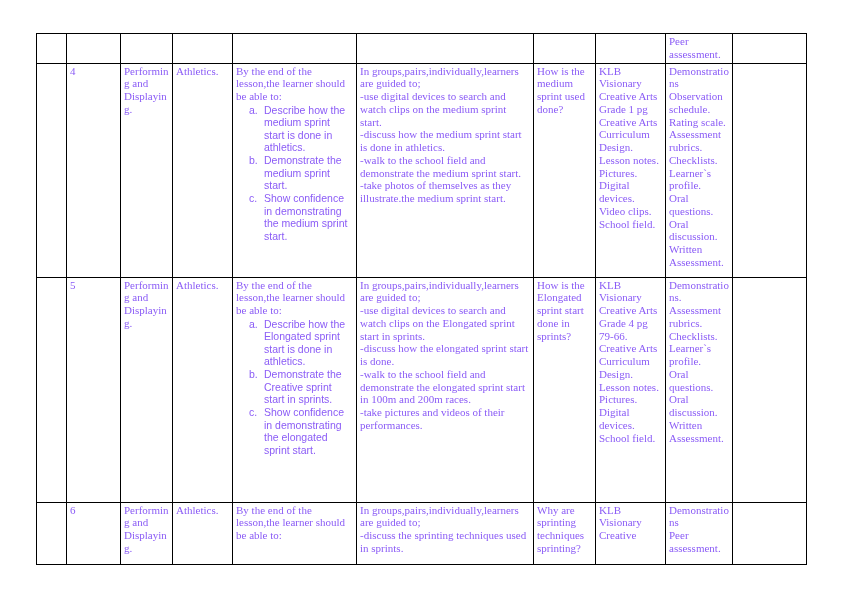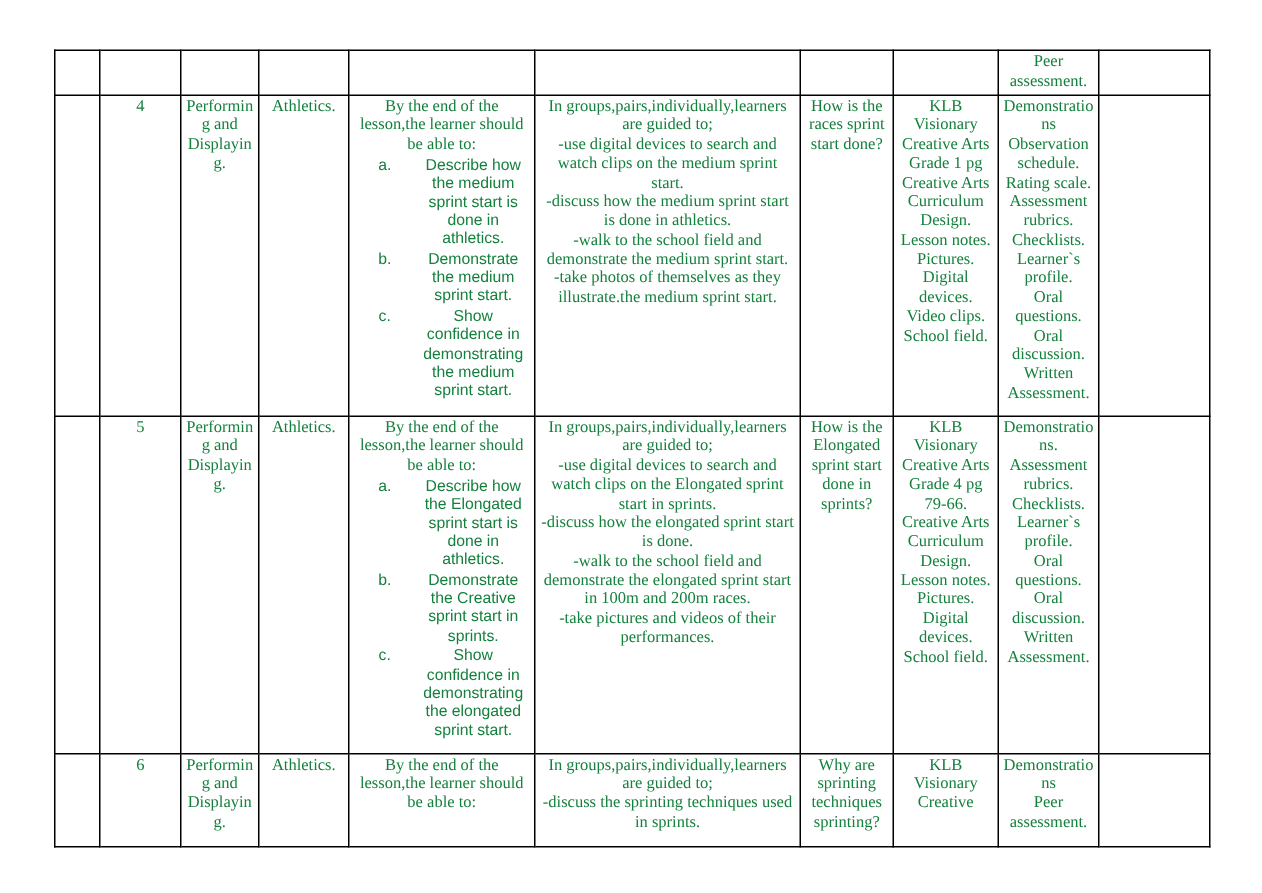--- a/index.html
+++ b/index.html
@@ -2,22 +2,21 @@
 <html><head>
 <meta charset="utf-8">
 <style>
   html,body{margin:0;padding:0;background:#ffffff;}
   .page{
     position:relative;
     width:841px;height:595px;
     background:#ffffff;
     overflow:hidden;
     font-family:"Liberation Serif", serif;
-    color:#15803d;
-    text-align:center;
+    color:#8b5cf6;
   }
   .scheme-table{
     position:absolute;
     left:36px;top:33px;
     border-collapse:collapse;
     table-layout:fixed;
     width:770px;
     font-size:11px;
     line-height:1.16;
   }
@@ -32,21 +31,21 @@
   .pre{white-space:pre-wrap;}
   .oitem{
     display:flex;
     padding-left:13px;
     font-family:"Liberation Sans", sans-serif;
     font-size:10.5px;
     line-height:1.18;
     margin-top:1px;
   }
   .olabel{width:15px;flex-shrink:0;}
-  .otext{flex:1;margin-left:14px;}
+  .otext{flex:1;}
   .row-partial{height:24px;}
   .row-l4{height:214px;}
   .row-l5{height:225px;}
   .row-l6{height:62px;}
 </style>
 </head>
 <body>
 
 <div class="page">
   <table class="scheme-table">
@@ -95,21 +94,21 @@
         <div class="oitem">
           <span class="olabel">c.</span>
           <span class="otext">Show confidence in demonstrating the medium sprint start.</span>
         </div>
       </td>
       <td class="pre">In groups,pairs,individually,learners are guided to;
 -use digital devices to search and watch clips on the medium sprint start.
 -discuss how the medium sprint start is done in athletics.
 -walk to the school field and demonstrate the medium sprint start.
 -take photos of themselves as they illustrate.the medium sprint start.</td>
-      <td class="pre">How is the races sprint start done?</td>
+      <td class="pre">How is the medium sprint used done?</td>
       <td class="pre">KLB Visionary Creative Arts Grade 1 pg Creative Arts Curriculum Design. Lesson notes. Pictures. Digital devices. Video clips. School field.</td>
       <td class="pre">Demonstrations
 Observation schedule.
 Rating scale.
 Assessment rubrics.
 Checklists.
 Learner`s profile.
 Oral questions.
 Oral discussion.
 Written Assessment.</td>

